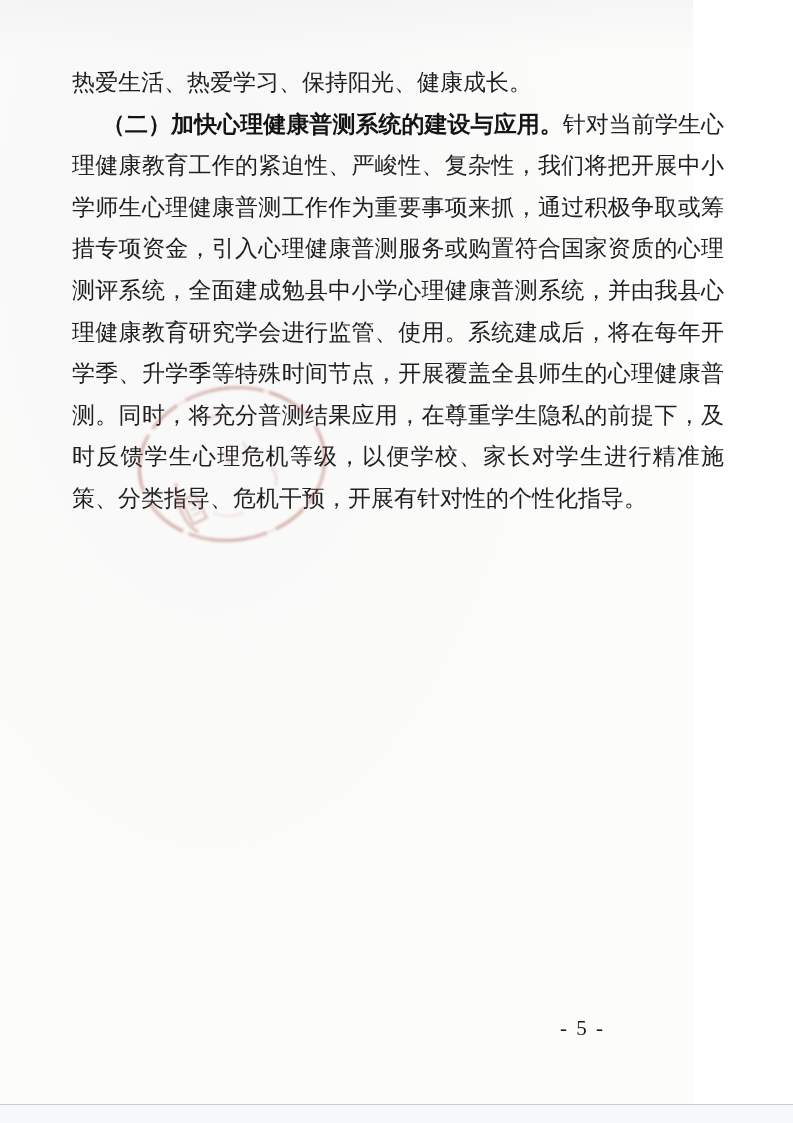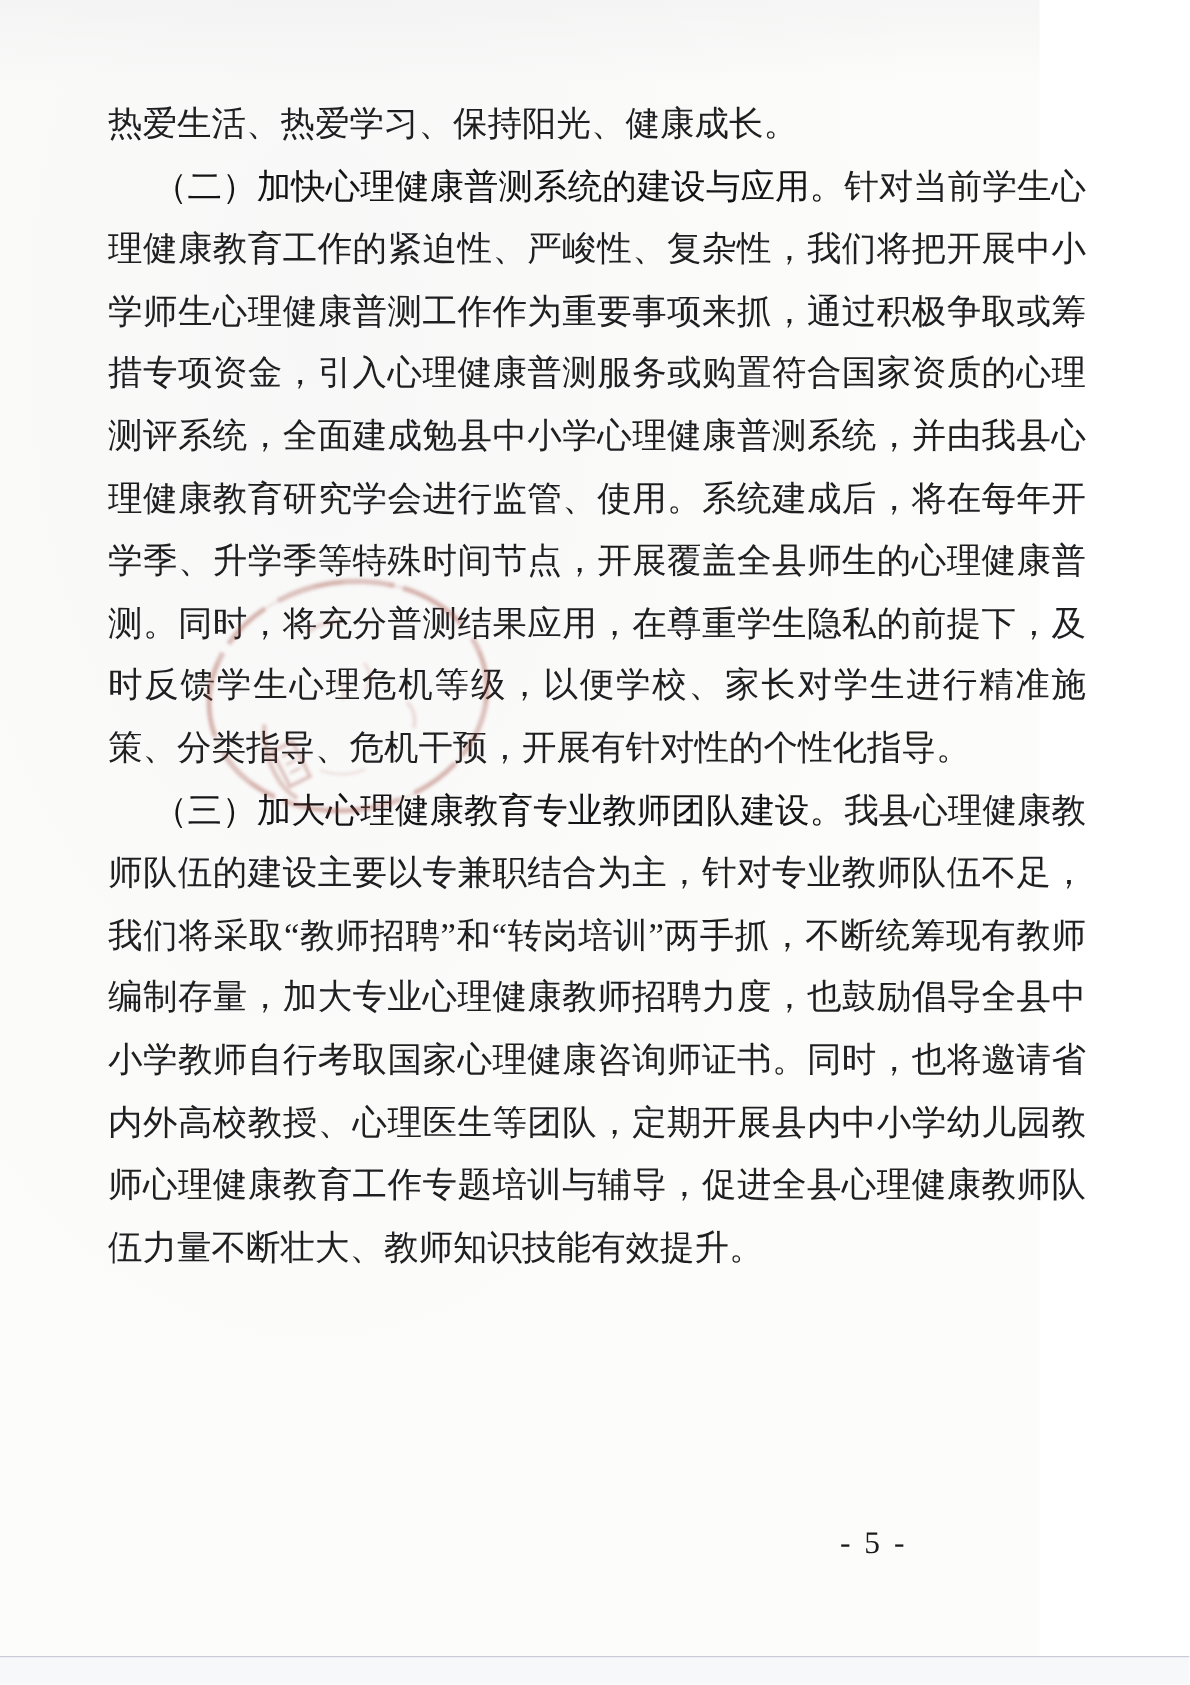--- a/index.html
+++ b/index.html
@@ -30,21 +30,21 @@
   .doc-body p {
     margin: 0;
     font-size: 23px;
     line-height: 41.6px;
     text-align: justify;
     text-justify: inter-ideograph;
     letter-spacing: 0;
     word-break: break-all;
   }
   .doc-body p.indent { text-indent: 30px; }
-  .sec-head { font-weight: normal; color: #141416; }
+  .sec-head { font-weight: bold; color: #141416; }
   .stamp-wrap {
     position: absolute;
     left: 128px;
     top: 378px;
     width: 210px;
     height: 180px;
     pointer-events: none;
   }
   .page-number {
     position: absolute;
@@ -75,21 +75,20 @@
 </head>
 <body>
 
 <div class="page">
 
   <div class="doc-body">
     <p><span>热爱生活、热爱学习、保持阳光、健康成长。</span></p>
 
     <p class="indent"><span class="sec-head">（二）加快心理健康普测系统的建设与应用。</span><span>针对当前学生心理健康教育工作的紧迫性、严峻性、复杂性，我们将把开展中小学师生心理健康普测工作作为重要事项来抓，通过积极争取或筹措专项资金，引入心理健康普测服务或购置符合国家资质的心理测评系统，全面建成勉县中小学心理健康普测系统，并由我县心理健康教育研究学会进行监管、使用。系统建成后，将在每年开学季、升学季等特殊时间节点，开展覆盖全县师生的心理健康普测。同时，将充分普测结果应用，在尊重学生隐私的前提下，及时反馈学生心理危机等级，以便学校、家长对学生进行精准施策、分类指导、危机干预，开展有针对性的个性化指导。</span></p>
 
-    <p class="indent"><span class="sec-head">（三）加大心理健康教育专业教师团队建设。</span><span>我县心理健康教师队伍的建设主要以专兼职结合为主，针对专业教师队伍不足，我们将采取“教师招聘”和“转岗培训”两手抓，不断统筹现有教师编制存量，加大专业心理健康教师招聘力度，也鼓励倡导全县中小学教师自行考取国家心理健康咨询师证书。同时，也将邀请省内外高校教授、心理医生等团队，定期开展县内中小学幼儿园教师心理健康教育工作专题培训与辅导，促进全县心理健康教师队伍力量不断壮大、教师知识技能有效提升。</span></p>
 
   </div>
 
   <div class="stamp-wrap">
     <svg width="210" height="180" viewBox="0 0 210 180" xmlns="http://www.w3.org/2000/svg">
       <defs>
         <filter id="sblur" x="-20%" y="-20%" width="140%" height="140%">
           <feGaussianBlur stdDeviation="0.9"></feGaussianBlur>
         </filter>
       </defs>

